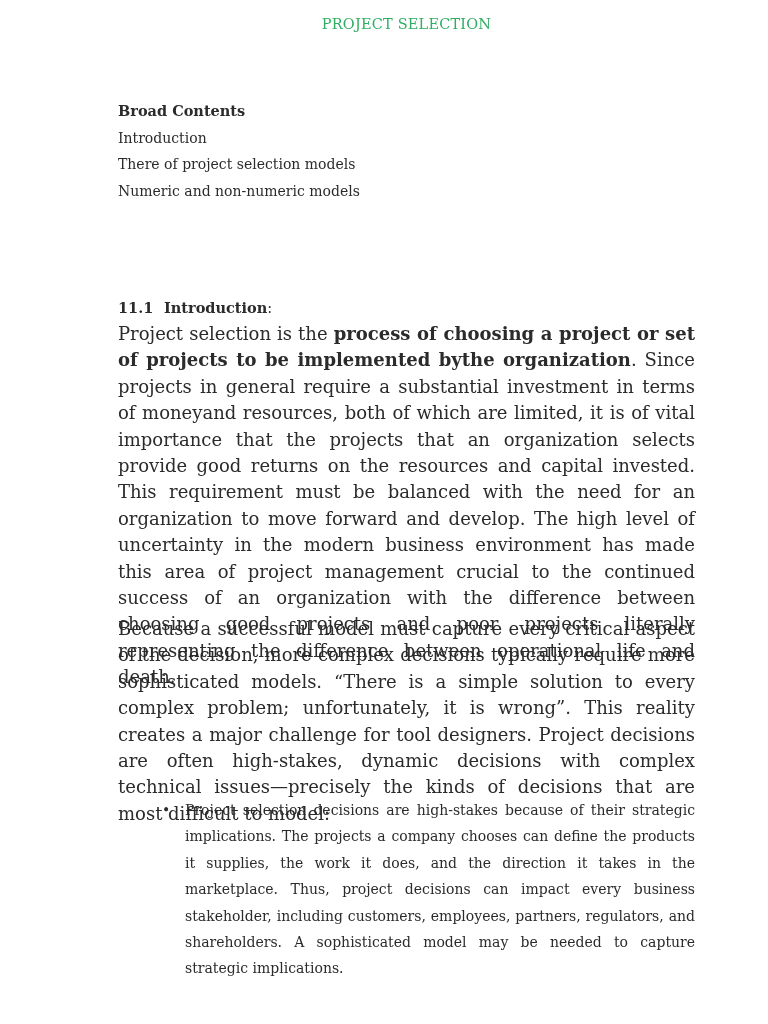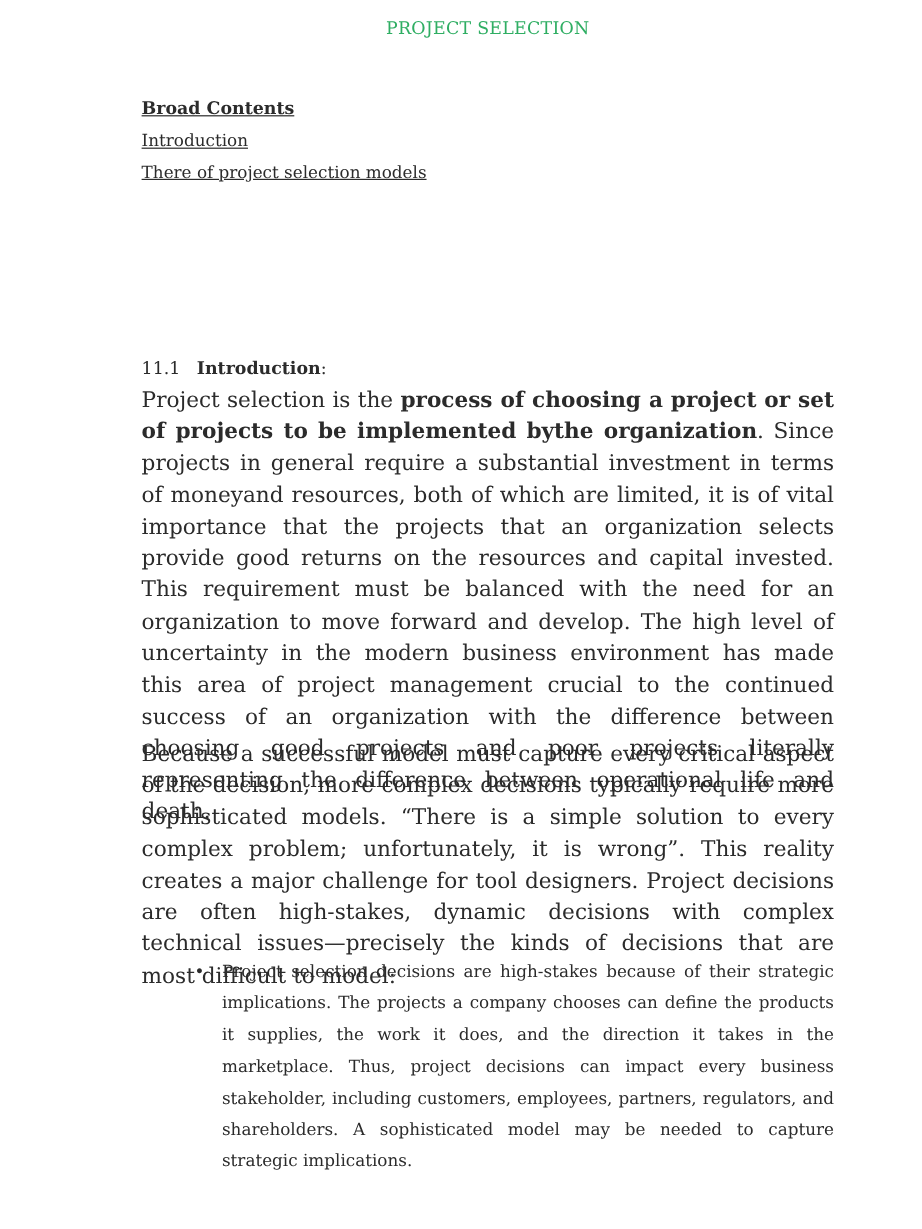--- a/index.html
+++ b/index.html
@@ -28,26 +28,25 @@
       top: 16px;
       text-align: center;
       color: #2fae63;
       font-size: 14.5px;
       letter-spacing: 0.2px;
       margin: 0;
       font-weight: normal;
     }
     .contents {
       position: absolute;
-      top: 78px;
+      top: 98px;
       left: 0;
       margin: 0;
       padding: 0;
       list-style: none;
-      text-decoration: underline;
     }
     .contents .heading {
       font-weight: bold;
       font-size: 14.5px;
       line-height: 26.5px;
       height: 26.5px;
     }
     .contents li {
       font-size: 14px;
       line-height: 26.5px;
@@ -56,21 +55,21 @@
     }
     .section-heading {
       position: absolute;
       top: 297px;
       left: 0;
       font-size: 14.5px;
       line-height: 22px;
       white-space: nowrap;
     }
     .section-heading .num {
-      font-weight: normal;
+      font-weight: bold;
       display: inline-block;
       width: 46px;
     }
     .section-heading .label {
       font-weight: bold;
     }
     .para {
       position: absolute;
       left: 0;
       width: 577px;
@@ -112,20 +111,21 @@
 <body>
 
 <div class="page">
 
   <h1 class="title">PROJECT SELECTION</h1>
 
   <ul class="contents">
     <li class="heading">Broad Contents</li>
     <li>Introduction</li>
     <li>There of project selection models</li>
+    <li>Numeric and non-numeric models</li>
   </ul>
 
   <div class="section-heading">
     <span class="num">11.1</span><span class="label">Introduction</span><span>:</span>
   </div>
 
   <p class="para p1"><span>Project selection is the </span><b>process of choosing a project or set of projects to be implemented bythe organization</b><span>. Since projects in general require a substantial investment in terms of moneyand resources, both of which are limited, it is of vital importance that the projects that an organization selects provide good returns on the resources and capital invested. This requirement must be balanced with the need for an organization to move forward and develop. The high level of uncertainty in the modern business environment has made this area of project management crucial to the continued success of an organization with the difference between choosing good projects and poor projects literally representing the difference between operational life and death.</span></p>
 
   <p class="para p2">Because a successful model must capture every critical aspect of the decision, more complex decisions typically require more sophisticated models. “There is a simple solution to every complex problem; unfortunately, it is wrong”. This reality creates a major challenge for tool designers. Project decisions are often high-stakes, dynamic decisions with complex technical issues—precisely the kinds of decisions that are most difficult to model:</p>
 

